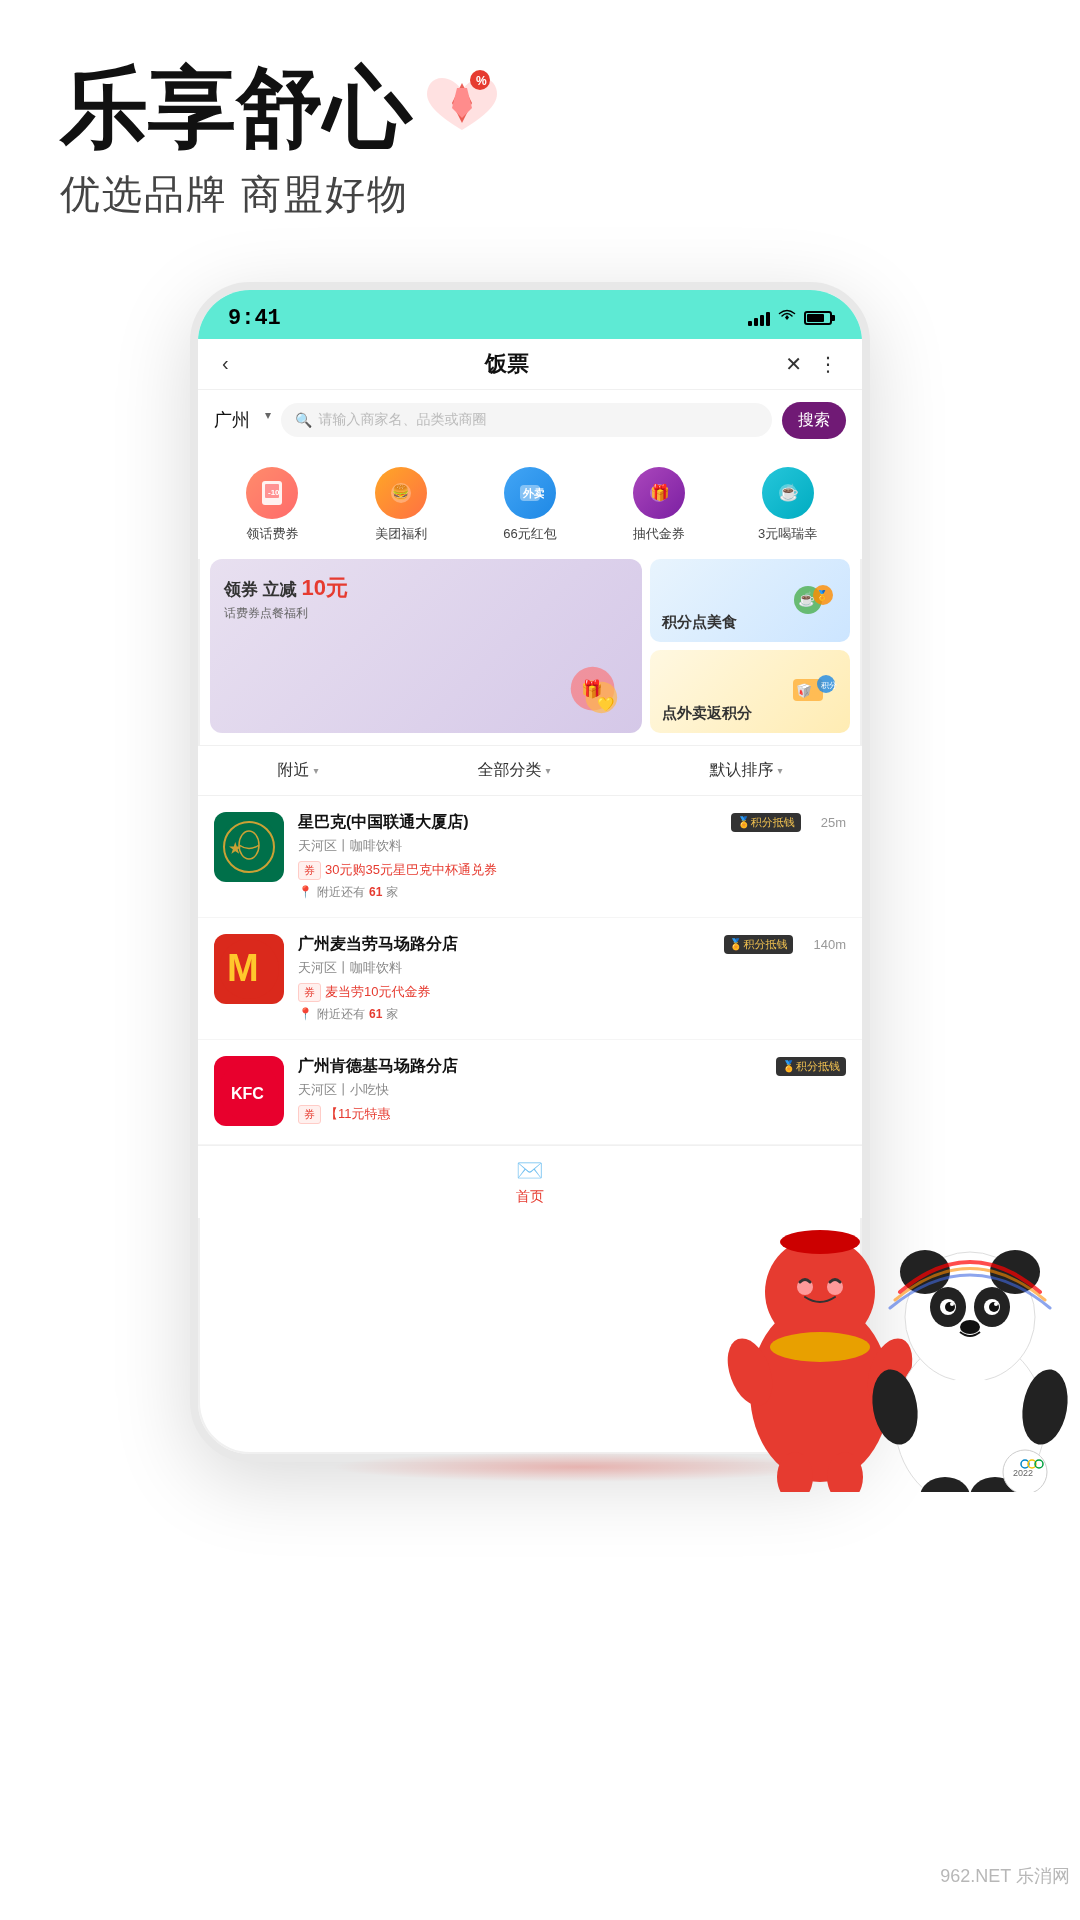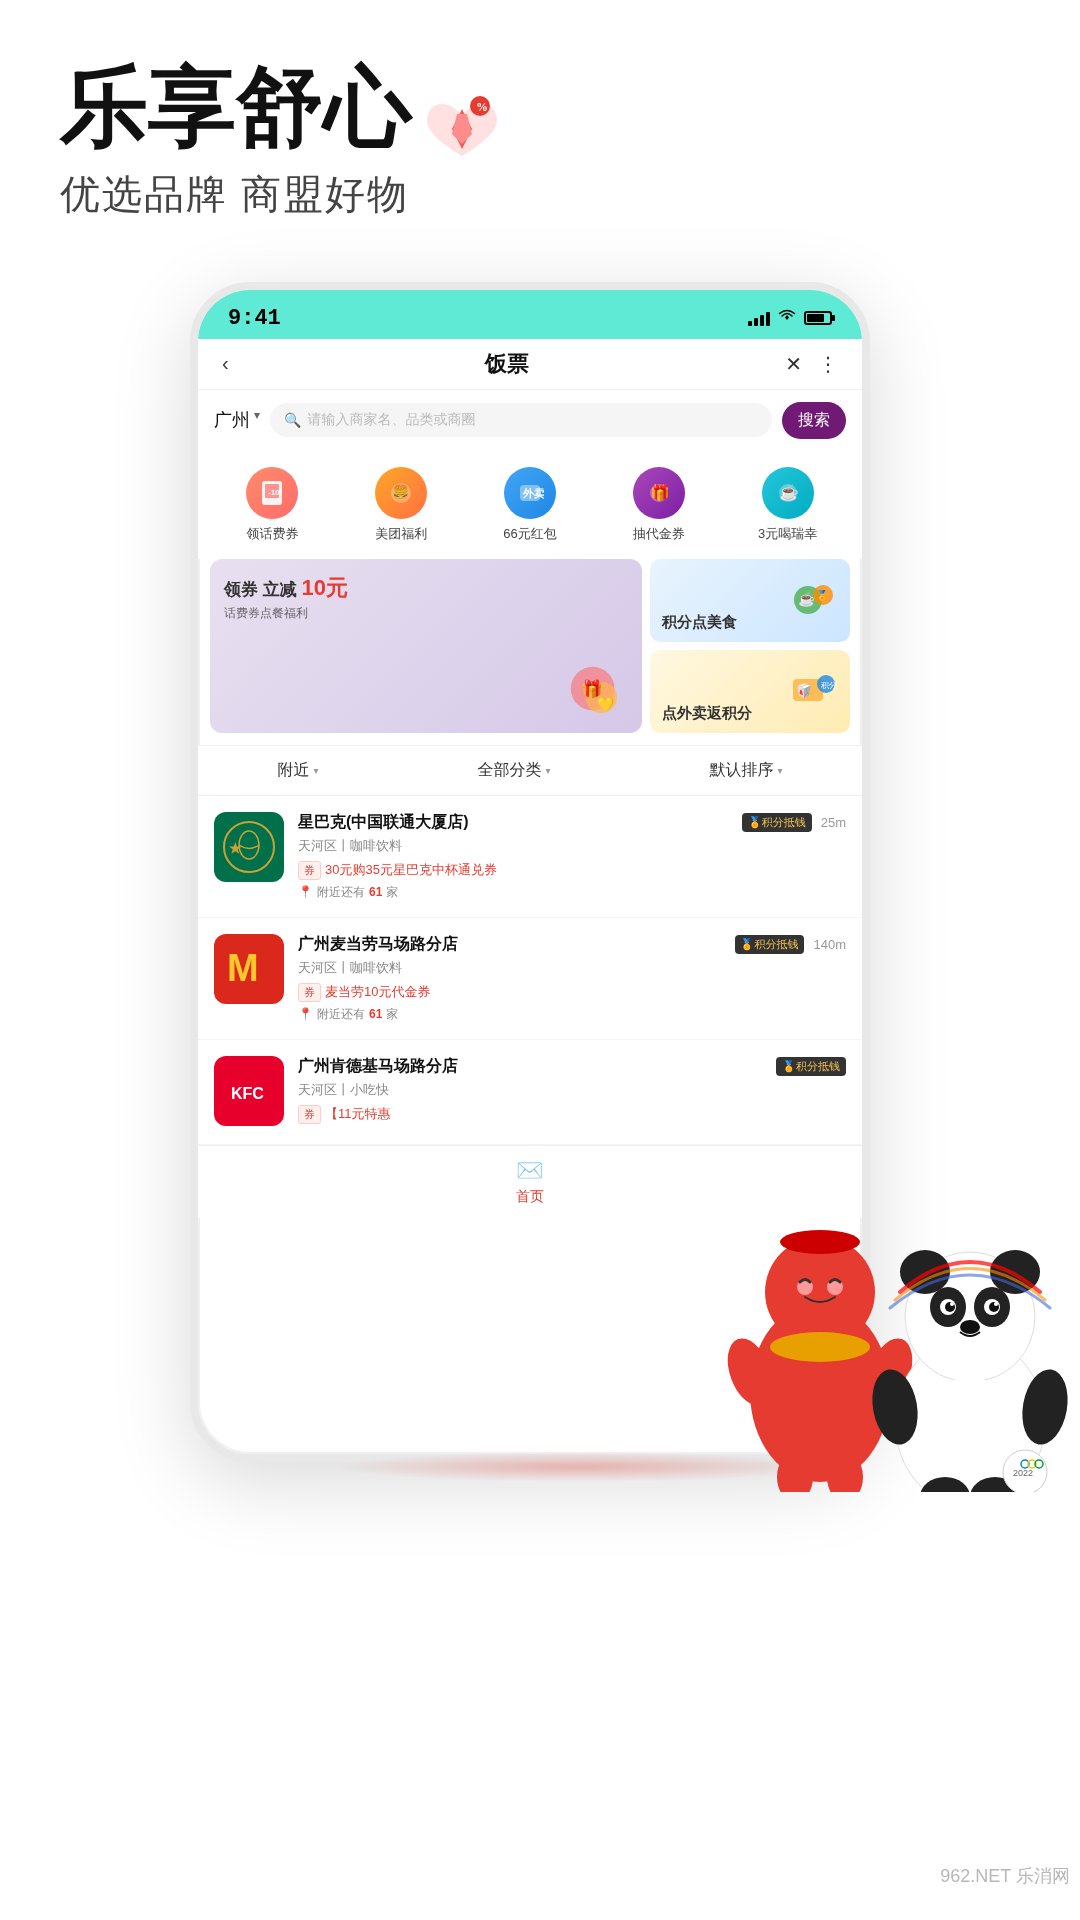--- a/index.html
+++ b/index.html
@@ -19,23 +19,22 @@
       padding: 60px 60px 20px 60px;
       background: #fff;
     }
 
     .app-title {
       font-size: 88px;
       font-weight: 900;
       color: #111;
       line-height: 1.1;
       display: flex;
-      align-items: flex-end;
+      align-items: flex-start;
       gap: 10px;
-      font-family: Liberation Serif, serif;
     }
 
     .app-subtitle {
       font-size: 40px;
       color: #444;
       margin-top: 10px;
       font-weight: 500;
       letter-spacing: 2px;
     }
 
@@ -161,21 +160,21 @@
       display: flex;
       align-items: center;
       padding: 12px 16px;
       gap: 10px;
       background: #fff;
     }
 
     .location-btn {
       display: flex;
       align-items: flex-start;
-      gap: 4px;
+      gap: 15px;
       font-size: 18px;
       color: #111;
       font-weight: 500;
       white-space: nowrap;
     }
 
     .location-arrow {
       font-size: 12px;
       color: #666;
     }
@@ -410,21 +409,21 @@
       font-size: 11px;
       padding: 2px 6px;
       border-radius: 4px;
       white-space: nowrap;
       margin-left: 6px;
     }
 
     .restaurant-distance {
       font-size: 13px;
       color: #999;
-      margin-left: 9px;
+      margin-left: 20px;
     }
 
     .restaurant-tags {
       font-size: 13px;
       color: #888;
       margin-bottom: 6px;
     }
 
     .restaurant-coupon {
       display: flex;

